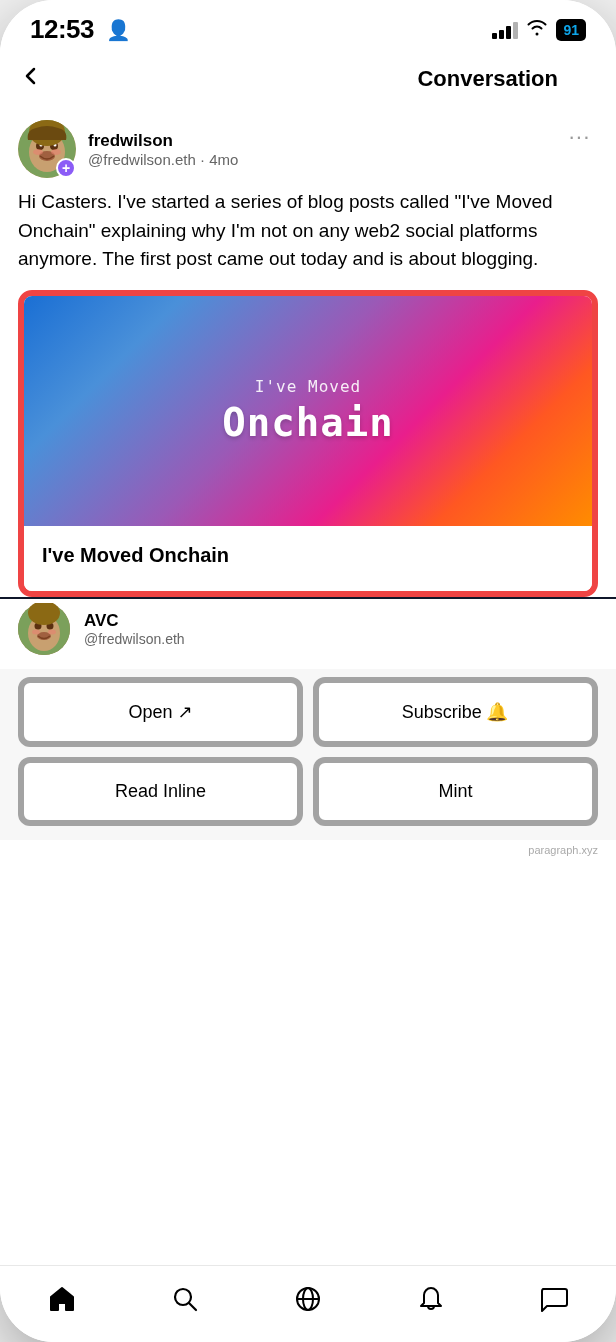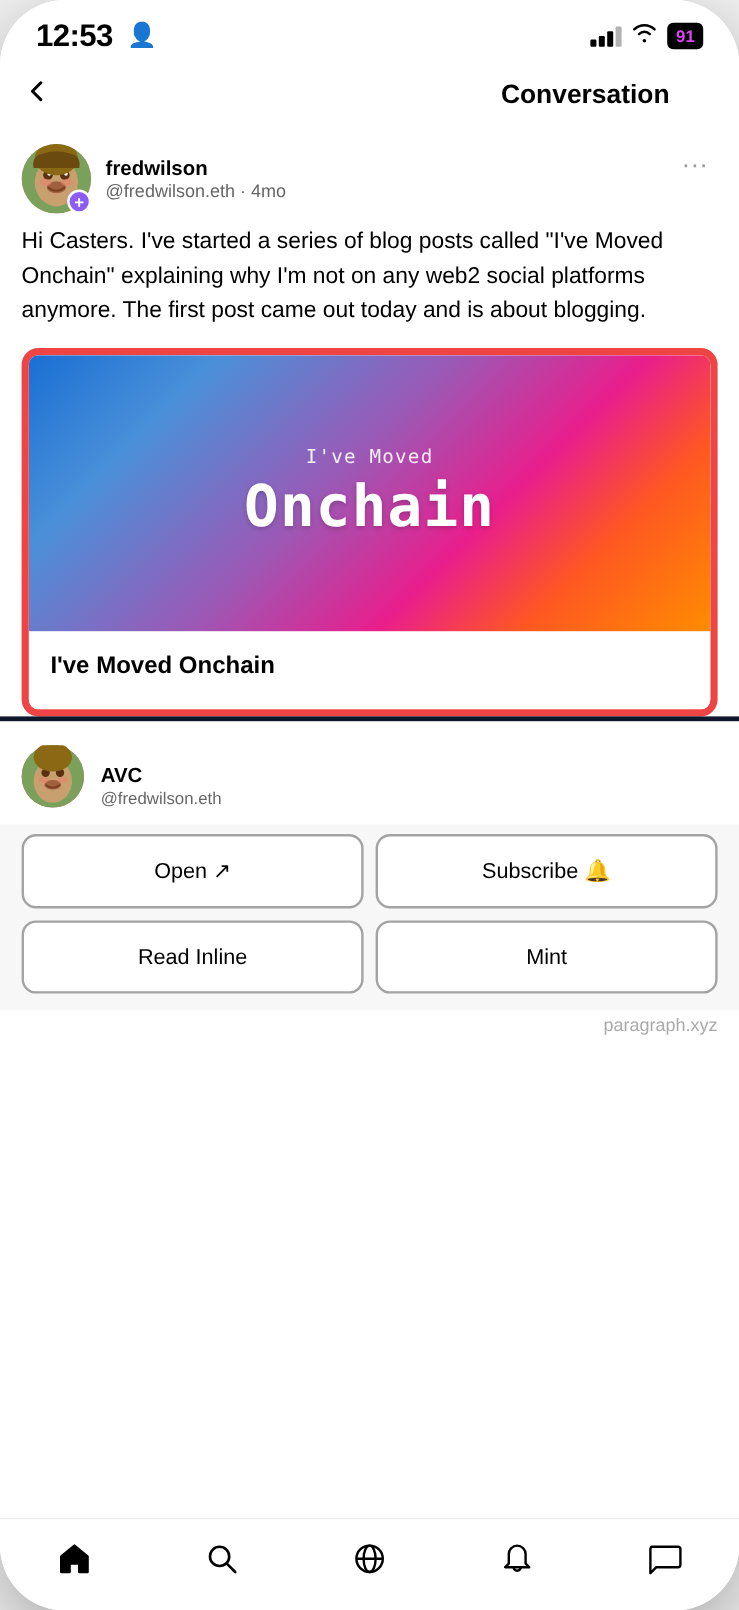--- a/index.html
+++ b/index.html
@@ -57,21 +57,21 @@
     .signal-bars span:nth-child(2) { height: 9px; }
     .signal-bars span:nth-child(3) { height: 13px; }
     .signal-bars span:nth-child(4) { height: 17px; opacity: 0.3; }
     .wifi-icon {
       font-size: 18px;
     }
     .battery {
       display: flex;
       align-items: center;
       background: #000;
-      color: #d946ef;
+      color: #0ea5e9;
       font-size: 14px;
       font-weight: 700;
       padding: 3px 7px;
       border-radius: 5px;
       height: 22px;
     }
     .user-icon {
       font-size: 20px;
       margin-left: 4px;
     }
@@ -185,43 +185,43 @@
     }
     .blog-cover-subtitle {
       color: rgba(255,255,255,0.9);
       font-size: 16px;
       letter-spacing: 1px;
       margin-bottom: 4px;
       font-family: monospace;
     }
     .blog-cover-title {
       color: #fff;
-      font-size: 48px;
+      font-size: 39px;
       font-weight: 900;
       font-family: monospace;
       letter-spacing: 1px;
       text-shadow: 0 2px 4px rgba(0,0,0,0.2);
     }
     .blog-info {
       padding: 18px 18px 14px;
       background: #fff;
     }
     .blog-title {
       font-size: 20px;
       font-weight: 800;
       color: #000;
       margin-bottom: 10px;
     }
     
     .avc-section {
       display: flex;
-      align-items: flex-end;
+      align-items: center;
       gap: 14px;
-      padding: 20px 18px 14px;
-      border-top: 4px solid #0f172a;
+      padding: 4px 18px 14px;
+      border-top: 2px solid #0f172a;
     }
     .avc-avatar {
       width: 52px;
       height: 52px;
       border-radius: 50%;
       background: radial-gradient(ellipse 60% 55% at 50% 48%, #c8a87a 0%, #a07040 100%);
       flex-shrink: 0;
     }
     .avc-info .avc-name {
       font-size: 17px;
@@ -235,37 +235,37 @@
     
     .action-buttons {
       display: grid;
       grid-template-columns: 1fr 1fr;
       gap: 10px;
       padding: 8px 18px 14px;
       background: #f7f7f7;
     }
     .action-btn {
       background: #fff;
-      border: 2px solid #a3a3a3;
+      border: 6px solid #a3a3a3;
       border-radius: 12px;
       padding: 18px 10px;
       font-size: 18px;
       font-weight: 500;
       color: #000;
       cursor: pointer;
       text-align: center;
       display: flex;
       align-items: center;
       justify-content: center;
       gap: 6px;
     }
     
     .paragraph-attr {
       text-align: right;
-      font-size: 15px;
+      font-size: 11px;
       color: #aaa;
       padding: 4px 18px 10px;
       background: #fff;
     }
     
     .bottom-nav {
       display: flex;
       justify-content: space-around;
       align-items: center;
       padding: 14px 0 24px;

